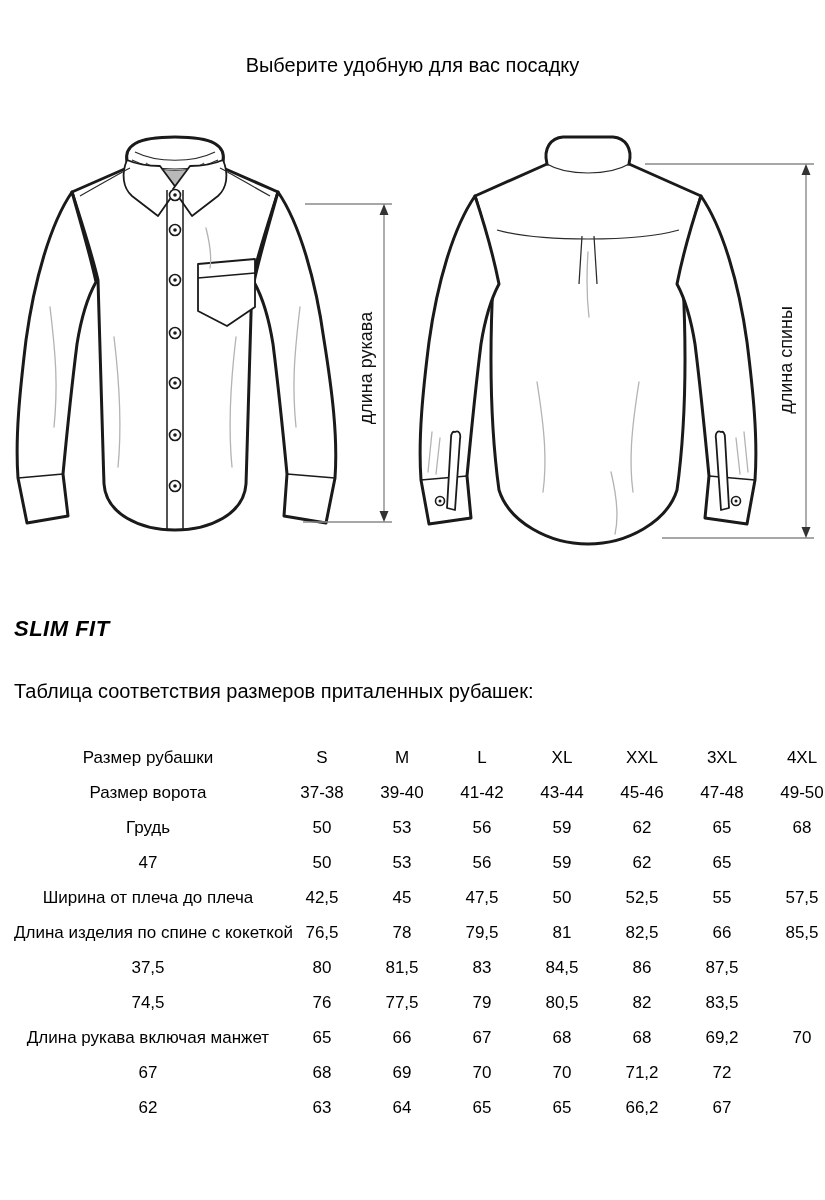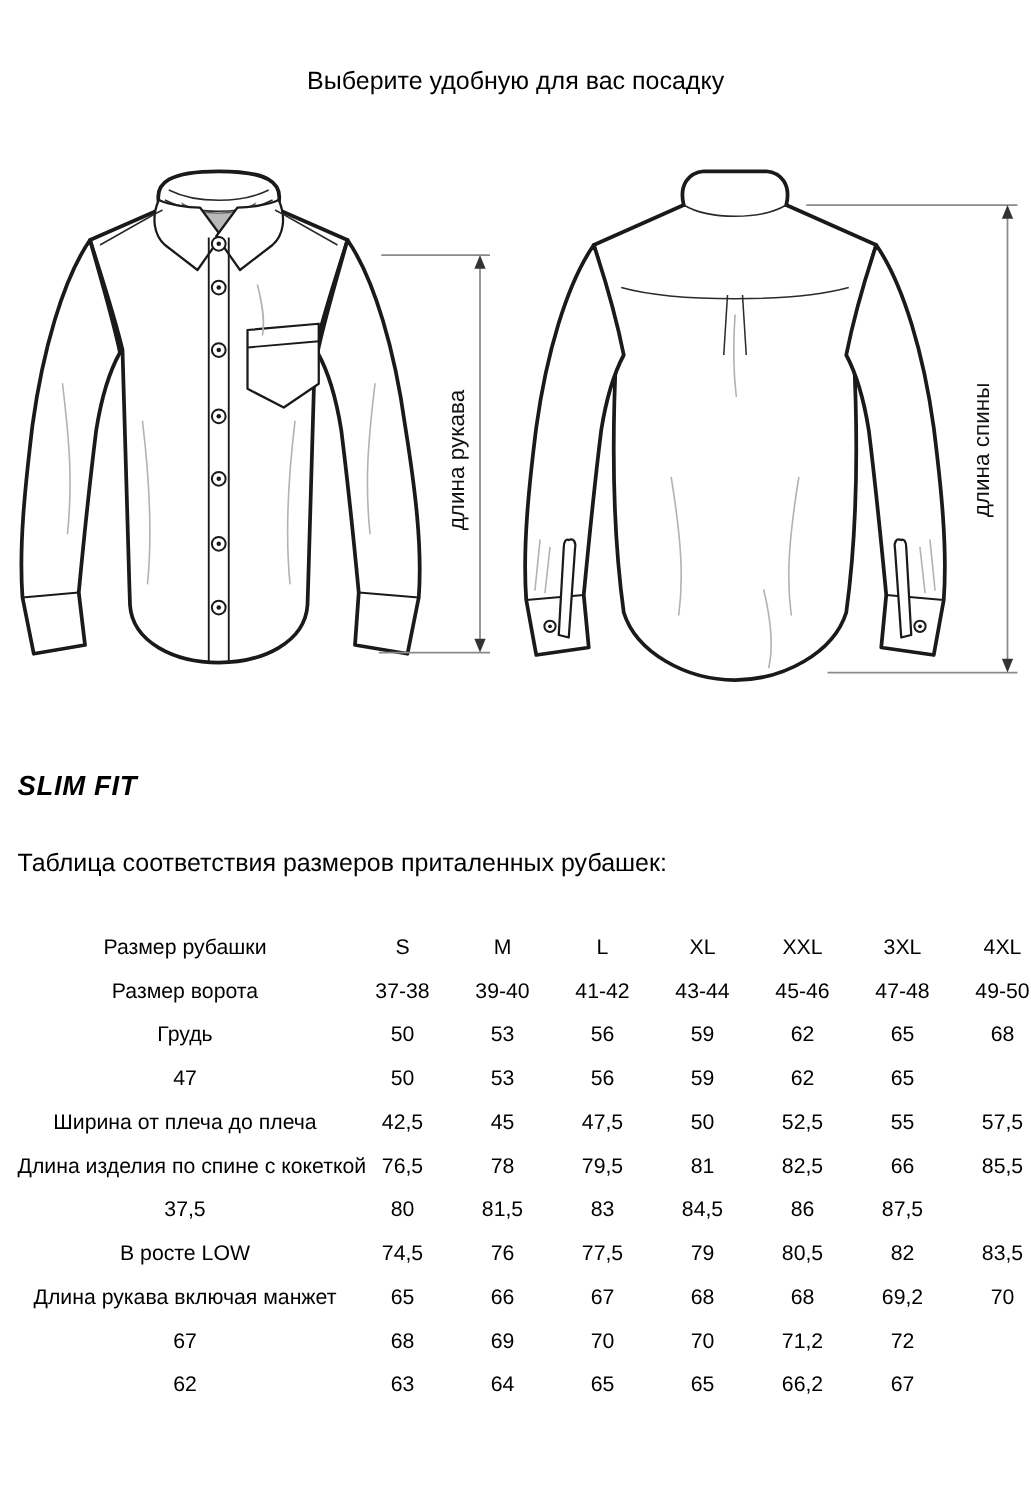--- a/index.html
+++ b/index.html
@@ -240,21 +240,20 @@
     <div class="tr">
       <span class="td">37,5</span>
       <span class="td">80</span>
       <span class="td">81,5</span>
       <span class="td">83</span>
       <span class="td">84,5</span>
       <span class="td">86</span>
       <span class="td">87,5</span>
     </div>
     <div class="tr">
-      <span class="tl">В росте LOW</span>
       <span class="td">74,5</span>
       <span class="td">76</span>
       <span class="td">77,5</span>
       <span class="td">79</span>
       <span class="td">80,5</span>
       <span class="td">82</span>
       <span class="td">83,5</span>
     </div>
     <div class="tr">
       <span class="tl">Длина рукава включая манжет</span>

